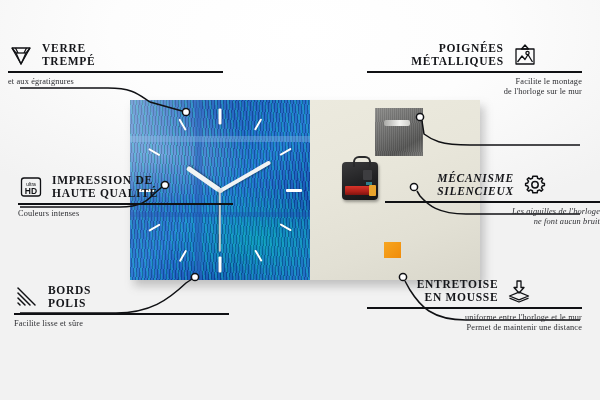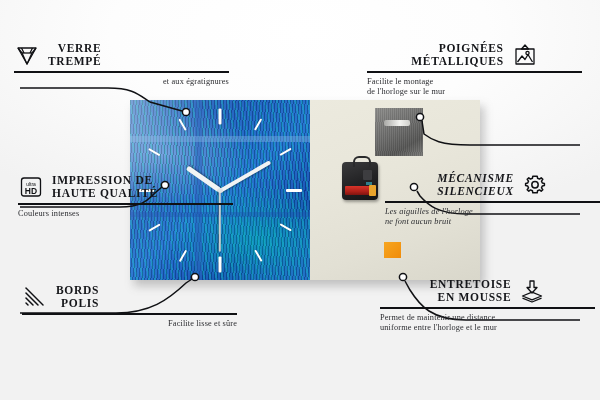--- a/index.html
+++ b/index.html
@@ -78,29 +78,29 @@
     font-family:"Liberation Serif", serif;
     font-weight:bold;font-size:11.5px;letter-spacing:.7px;color:#15161a;
     line-height:13px;text-transform:uppercase;
   }
   .callout.right .title{text-align:right;}
   .rule{height:1.6px;background:#101114;margin:3px 0 4px 0;width:100%;}
   .desc{
     font-family:"Liberation Serif", serif;
     font-size:8.3px;line-height:10.5px;color:#2b2c30;letter-spacing:.15px;
   }
-  .callout.right .desc{text-align:left;}
+  .callout.right .desc{text-align:right;}
   .ico{width:26px;height:24px;flex:0 0 26px;display:block;}
   
-  #c-verre{left:14px;top:42px;text-align:right;}
+  #c-verre{left:8px;top:42px;}
   #c-impr{left:18px;top:174px;}
-  #c-bords{left:22px;top:284px;text-align:right;}
+  #c-bords{left:14px;top:284px;}
   #c-poign{left:367px;top:42px;}
   #c-meca{left:385px;top:172px;font-style:italic;}
-  #c-entre{left:380px;top:278px;}
+  #c-entre{left:367px;top:278px;}
   #lines{position:absolute;left:0;top:0;width:600px;height:400px;pointer-events:none;}
 </style>
 </head>
 <body>
 
 <div id="stage">
 
   <div id="product">
     <div class="panel-shadow"></div>
 
@@ -274,18 +274,18 @@
       <svg class="ico" viewBox="0 0 26 24">
         <g fill="none" stroke="#101114" stroke-width="1.3" stroke-linejoin="round">
           <path d="M11,2 L15,2 L15,8.5 L18,8.5 L13,14 L8,8.5 L11,8.5 Z"></path>
           <path d="M13,13.2 L22.5,17 L13,20.8 L3.5,17 Z"></path>
           <path d="M3.5,19.2 L13,23 L22.5,19.2"></path>
         </g>
       </svg>
     </div>
     <div class="rule"></div>
     <div class="desc">
+      <div>uniforme entre l'horloge et le mur</div>
       <div>Permet de maintenir une distance</div>
-      <div>uniforme entre l'horloge et le mur</div>
     </div>
   </div>
 
 </div>
 
 </body></html>

